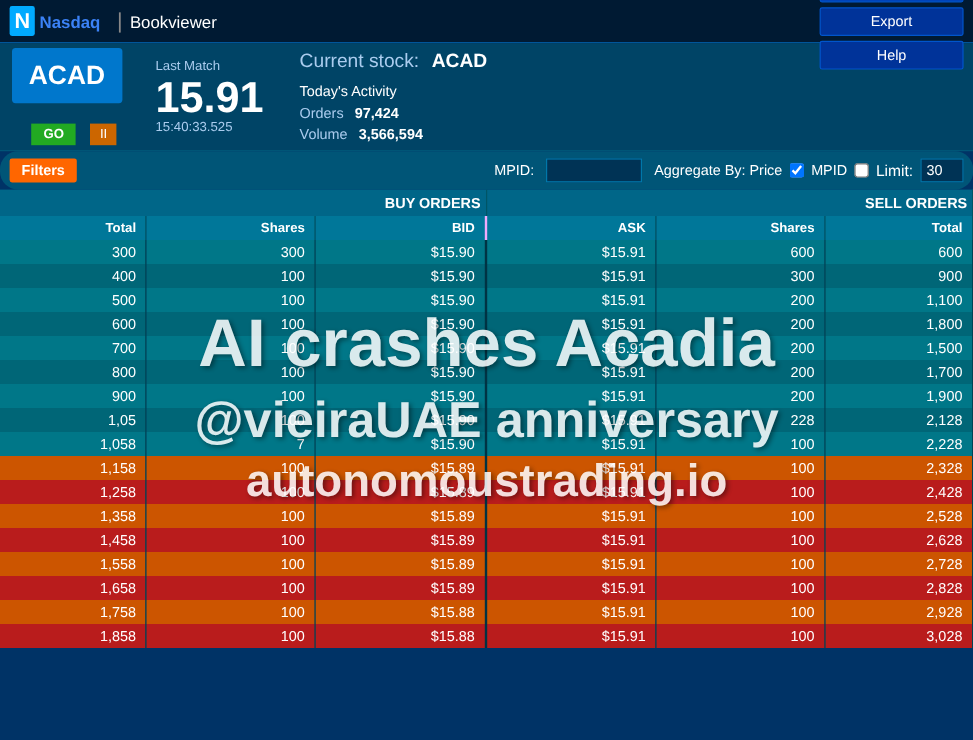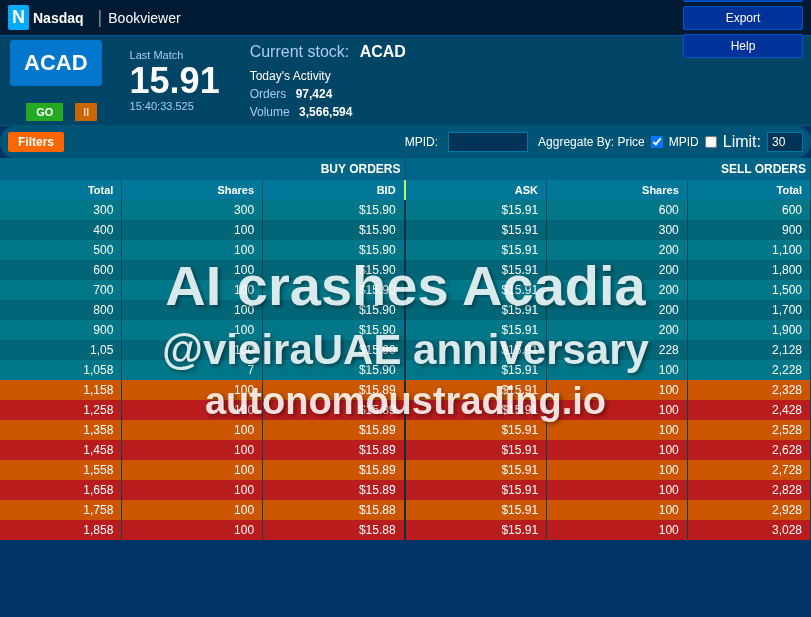--- a/index.html
+++ b/index.html
@@ -22,21 +22,21 @@
     .nasdaq-n {
       background: #00aaff;
       color: white;
       font-weight: bold;
       font-size: 18px;
       padding: 2px 4px;
       border-radius: 2px;
       margin-right: 4px;
     }
     .nasdaq-text {
-      color: #ffffff;
+      color: #3b82f6;
       font-size: 14px;
       font-weight: bold;
     }
     .separator {
       color: #888;
       margin: 0 6px;
       font-size: 18px;
     }
     .bookviewer-text {
       color: white;
@@ -191,21 +191,21 @@
       color: white;
       font-size: 12px;
     }
     .agg-checkbox {
       width: 12px;
       height: 12px;
       cursor: pointer;
     }
     .limit-label {
       color: white;
-      font-size: 16px;
+      font-size: 13px;
       text-align: right;
     }
     .limit-input {
       background: #003355;
       border: 1px solid #0077aa;
       color: white;
       padding: 2px 4px;
       font-size: 12px;
       width: 36px;
     }
@@ -353,21 +353,21 @@
   <div class="section-header">SELL ORDERS</div>
 </div>
 
 <div class="table-container">
   <table class="orders-table">
     <thead>
       <tr>
         <th>Total</th>
         <th>Shares</th>
         <th>BID</th>
-        <th style="border-left:2px solid #bef264;">ASK</th>
+        <th style="border-left:2px solid #f0abfc;">ASK</th>
         <th>Shares</th>
         <th>Total</th>
       </tr>
     </thead>
     <tbody id="table-body">
     <tr class="teal">
       <td>300</td>
       <td>300</td>
       <td>$15.90</td>
       <td style="border-left:2px solid #003344;">$15.91</td>

